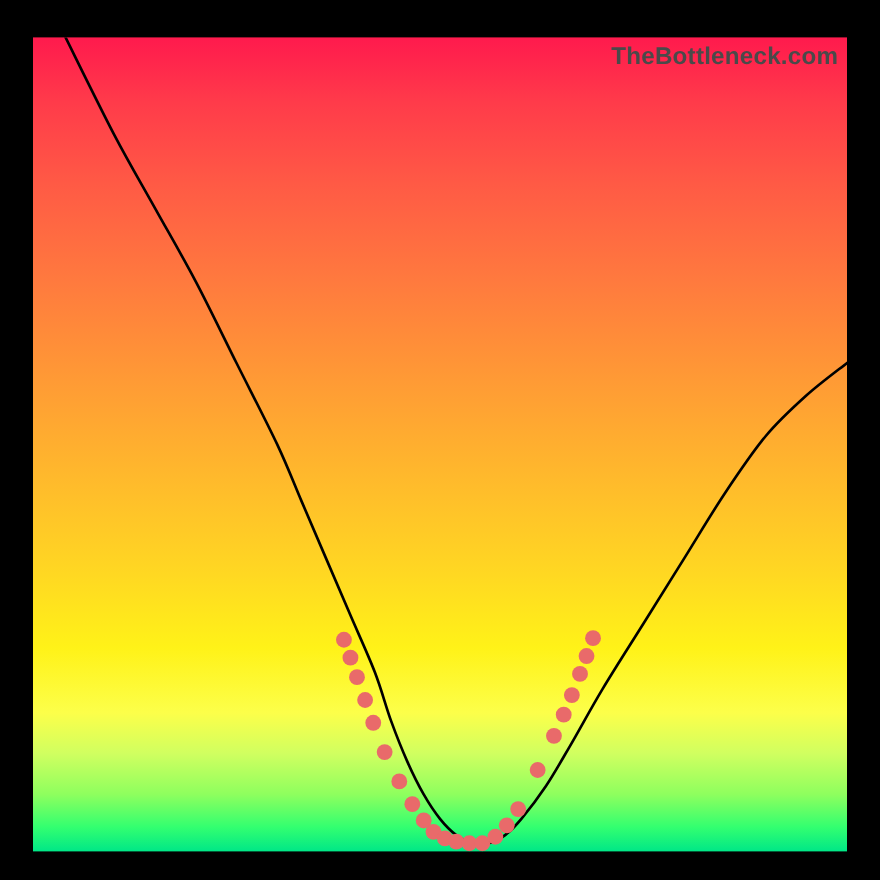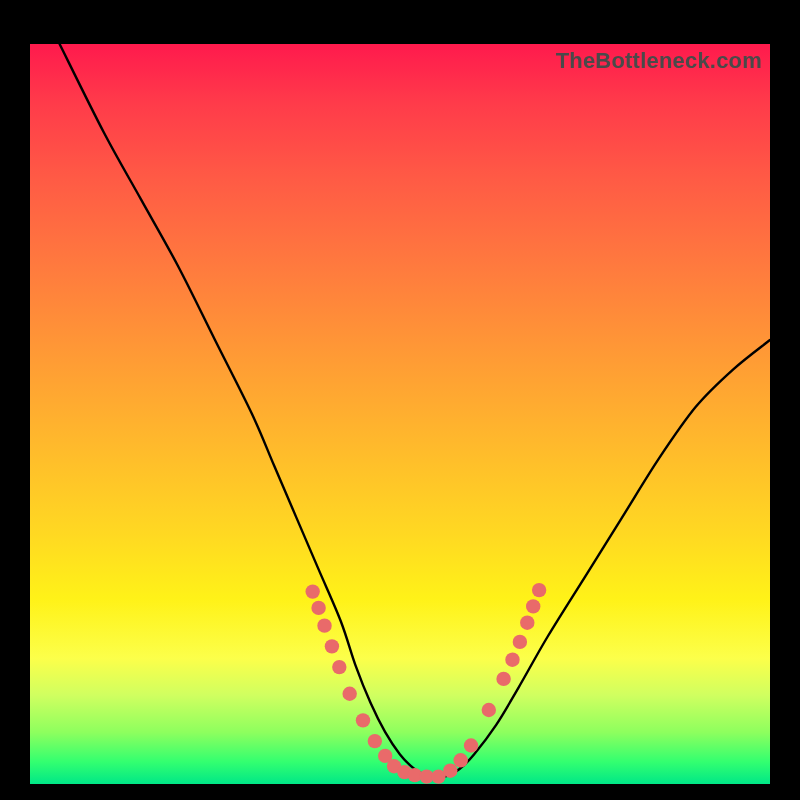--- a/index.html
+++ b/index.html
@@ -7,21 +7,21 @@
     padding: 0;
     width: 800px;
     height: 800px;
     background: #000;
     overflow: hidden;
     font-family: Arial, Helvetica, sans-serif;
   }
   .frame {
     position: absolute;
     left: 30px;
-    top: 44px;
+    top: 34px;
     width: 740px;
     height: 740px;
     background: linear-gradient(
       to bottom,
       #ff1a4d 0%,
       #ff3b4a 8%,
       #ff5a45 18%,
       #ff7a3e 30%,
       #ff9a35 42%,
       #ffb92c 54%,

